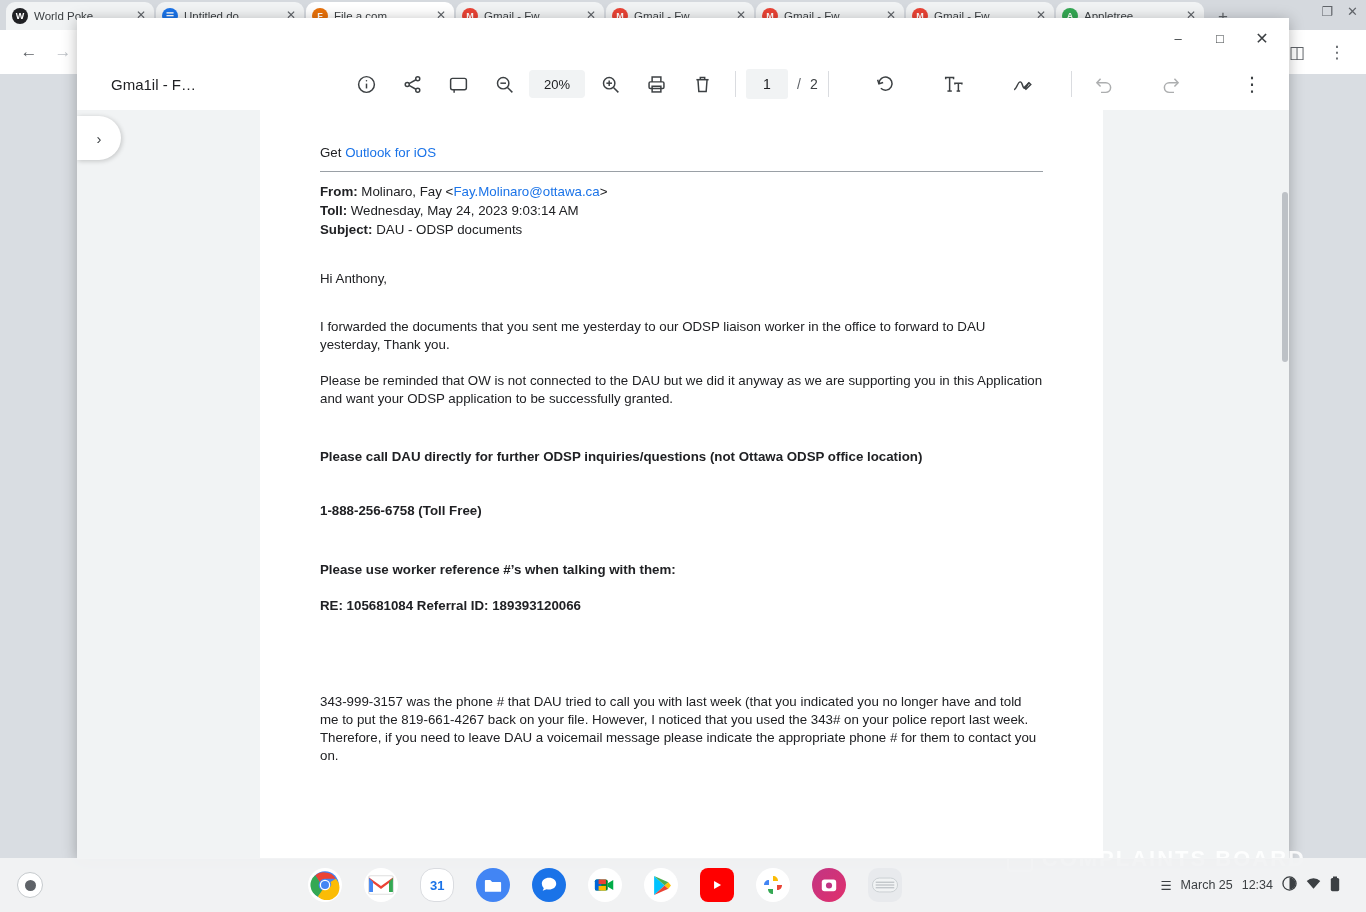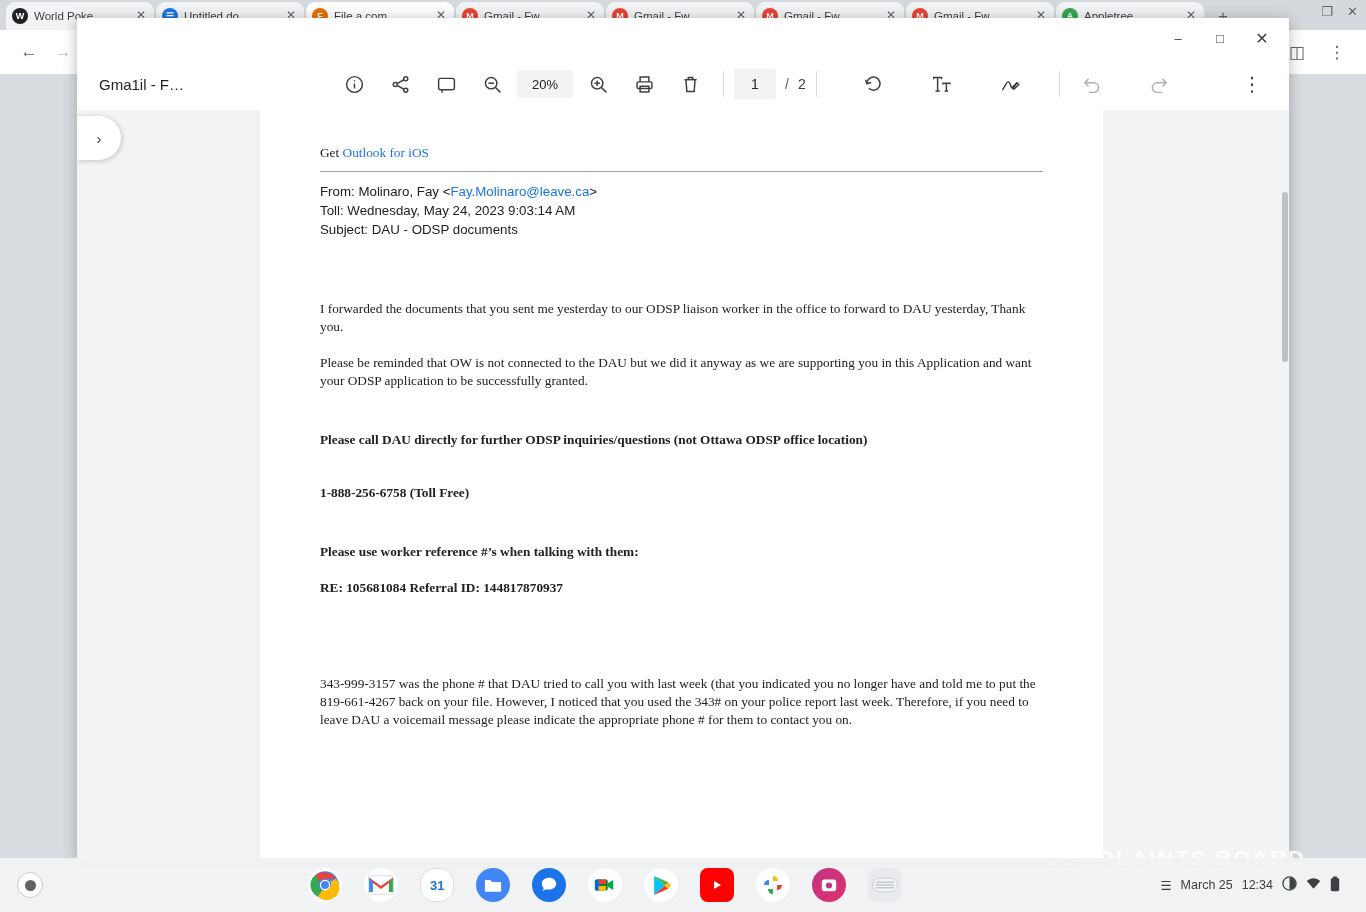--- a/index.html
+++ b/index.html
@@ -90,21 +90,21 @@
   .winbtn.close { font-size: 16px; }
 
   .viewer-toolbar {
     height: 52px; background: #ffffff;
     display: flex; align-items: center;
     padding: 0 14px;
     position: relative;
   }
   .viewer-title {
     font-size: 15px; color: #202124;
-    width: 150px; margin-left: 8px;
+    width: 150px; margin-left: 20px;
     overflow: hidden; white-space: nowrap; text-overflow: ellipsis;
   }
   .tb-btn {
     width: 38px; height: 38px; border-radius: 50%;
     display: flex; align-items: center; justify-content: center;
     color: #3c4043;
     margin: 0 4px;
   }
   .tb-btn svg { display: block; }
   .zoom-val {
@@ -158,22 +158,22 @@
   .scroll-thumb {
     position: absolute; right: 1px; top: 82px;
     width: 6px; height: 170px; border-radius: 3px;
     background: #bdc1c6;
   }
 
   
   a.link { color: #1a73e8; text-decoration: none; }
   .hdr-rule { border: 0; border-top: 1px solid #9aa0a6; margin: 9px 0 11px 0; }
   .meta-line { margin: 0 0 1px 0; }
-  .meta-line b { font-weight: normal; }
-  .para { margin: 0 0 0 0; font-family: Liberation Serif, serif; }
+  .meta-line b { font-weight: bold; }
+  .para { margin: 0 0 0 0; }
   .sp-lg { height: 30px; }
   .sp-md { height: 18px; }
   .sp-sm { height: 11px; }
   .bold-line { font-weight: bold; }
 
   
   .shelf {
     position: absolute; left: 0; bottom: 0; width: 1366px; height: 54px;
     background: rgba(241,243,244,0.96);
     display: flex; align-items: center;
@@ -401,30 +401,31 @@
       <div class="doc-scroll">
         <div class="page">
 
           <div class="para">
             <span>Get </span><a class="link" href="#">Outlook for iOS</a>
           </div>
 
           <hr class="hdr-rule">
 
           <div class="meta-line">
-            <b>From:</b><span> Molinaro, Fay &lt;</span><a class="link" href="#">Fay.Molinaro@leave.ca</a><span>&gt;</span>
+            <b>From:</b><span> Molinaro, Fay &lt;</span><a class="link" href="#">Fay.Molinaro@ottawa.ca</a><span>&gt;</span>
           </div>
           <div class="meta-line">
             <b>Toll:</b><span> Wednesday, May 24, 2023 9:03:14 AM</span>
           </div>
           <div class="meta-line">
             <b>Subject:</b><span> DAU - ODSP documents</span>
           </div>
 
           <div class="sp-lg"></div>
+          <div class="para">Hi Anthony,</div>
 
           <div class="sp-lg"></div>
           <div class="para">I forwarded the documents that you sent me yesterday to our ODSP liaison worker in the office to forward to DAU yesterday, Thank you.</div>
 
           <div class="sp-md"></div>
           <div class="para">Please be reminded that  OW is not connected to the DAU but we did it anyway as we are supporting you in this Application and want your ODSP application to be successfully granted.</div>
 
           <div class="sp-lg"></div>
           <div class="sp-sm"></div>
           <div class="para bold-line">Please call DAU directly for further ODSP inquiries/questions (not Ottawa ODSP office location)</div>
@@ -432,21 +433,21 @@
           <div class="sp-md"></div>
 
           <div class="sp-md"></div>
           <div class="para bold-line">1-888-256-6758 (Toll Free)</div>
 
           <div class="sp-lg"></div>
           <div class="sp-sm"></div>
           <div class="para bold-line">Please use worker reference #’s when talking with them:</div>
 
           <div class="sp-md"></div>
-          <div class="para bold-line">RE: 105681084 Referral ID: 144817870937</div>
+          <div class="para bold-line">RE: 105681084 Referral ID: 189393120066</div>
 
           <div class="sp-lg"></div>
           <div class="sp-lg"></div>
           <div class="sp-md"></div>
           <div class="para"> 343-999-3157 was the phone # that DAU tried to call you with last week (that you indicated you no longer have and told me to put the 819-661-4267 back on your file. However, I noticed that you used the 343# on your police report last week. Therefore, if you need to leave DAU a voicemail message please indicate the appropriate phone # for them to contact you on.</div>
 
         </div>
         <div class="doc-right-pad"></div>
 
         <div class="scrollbar">

